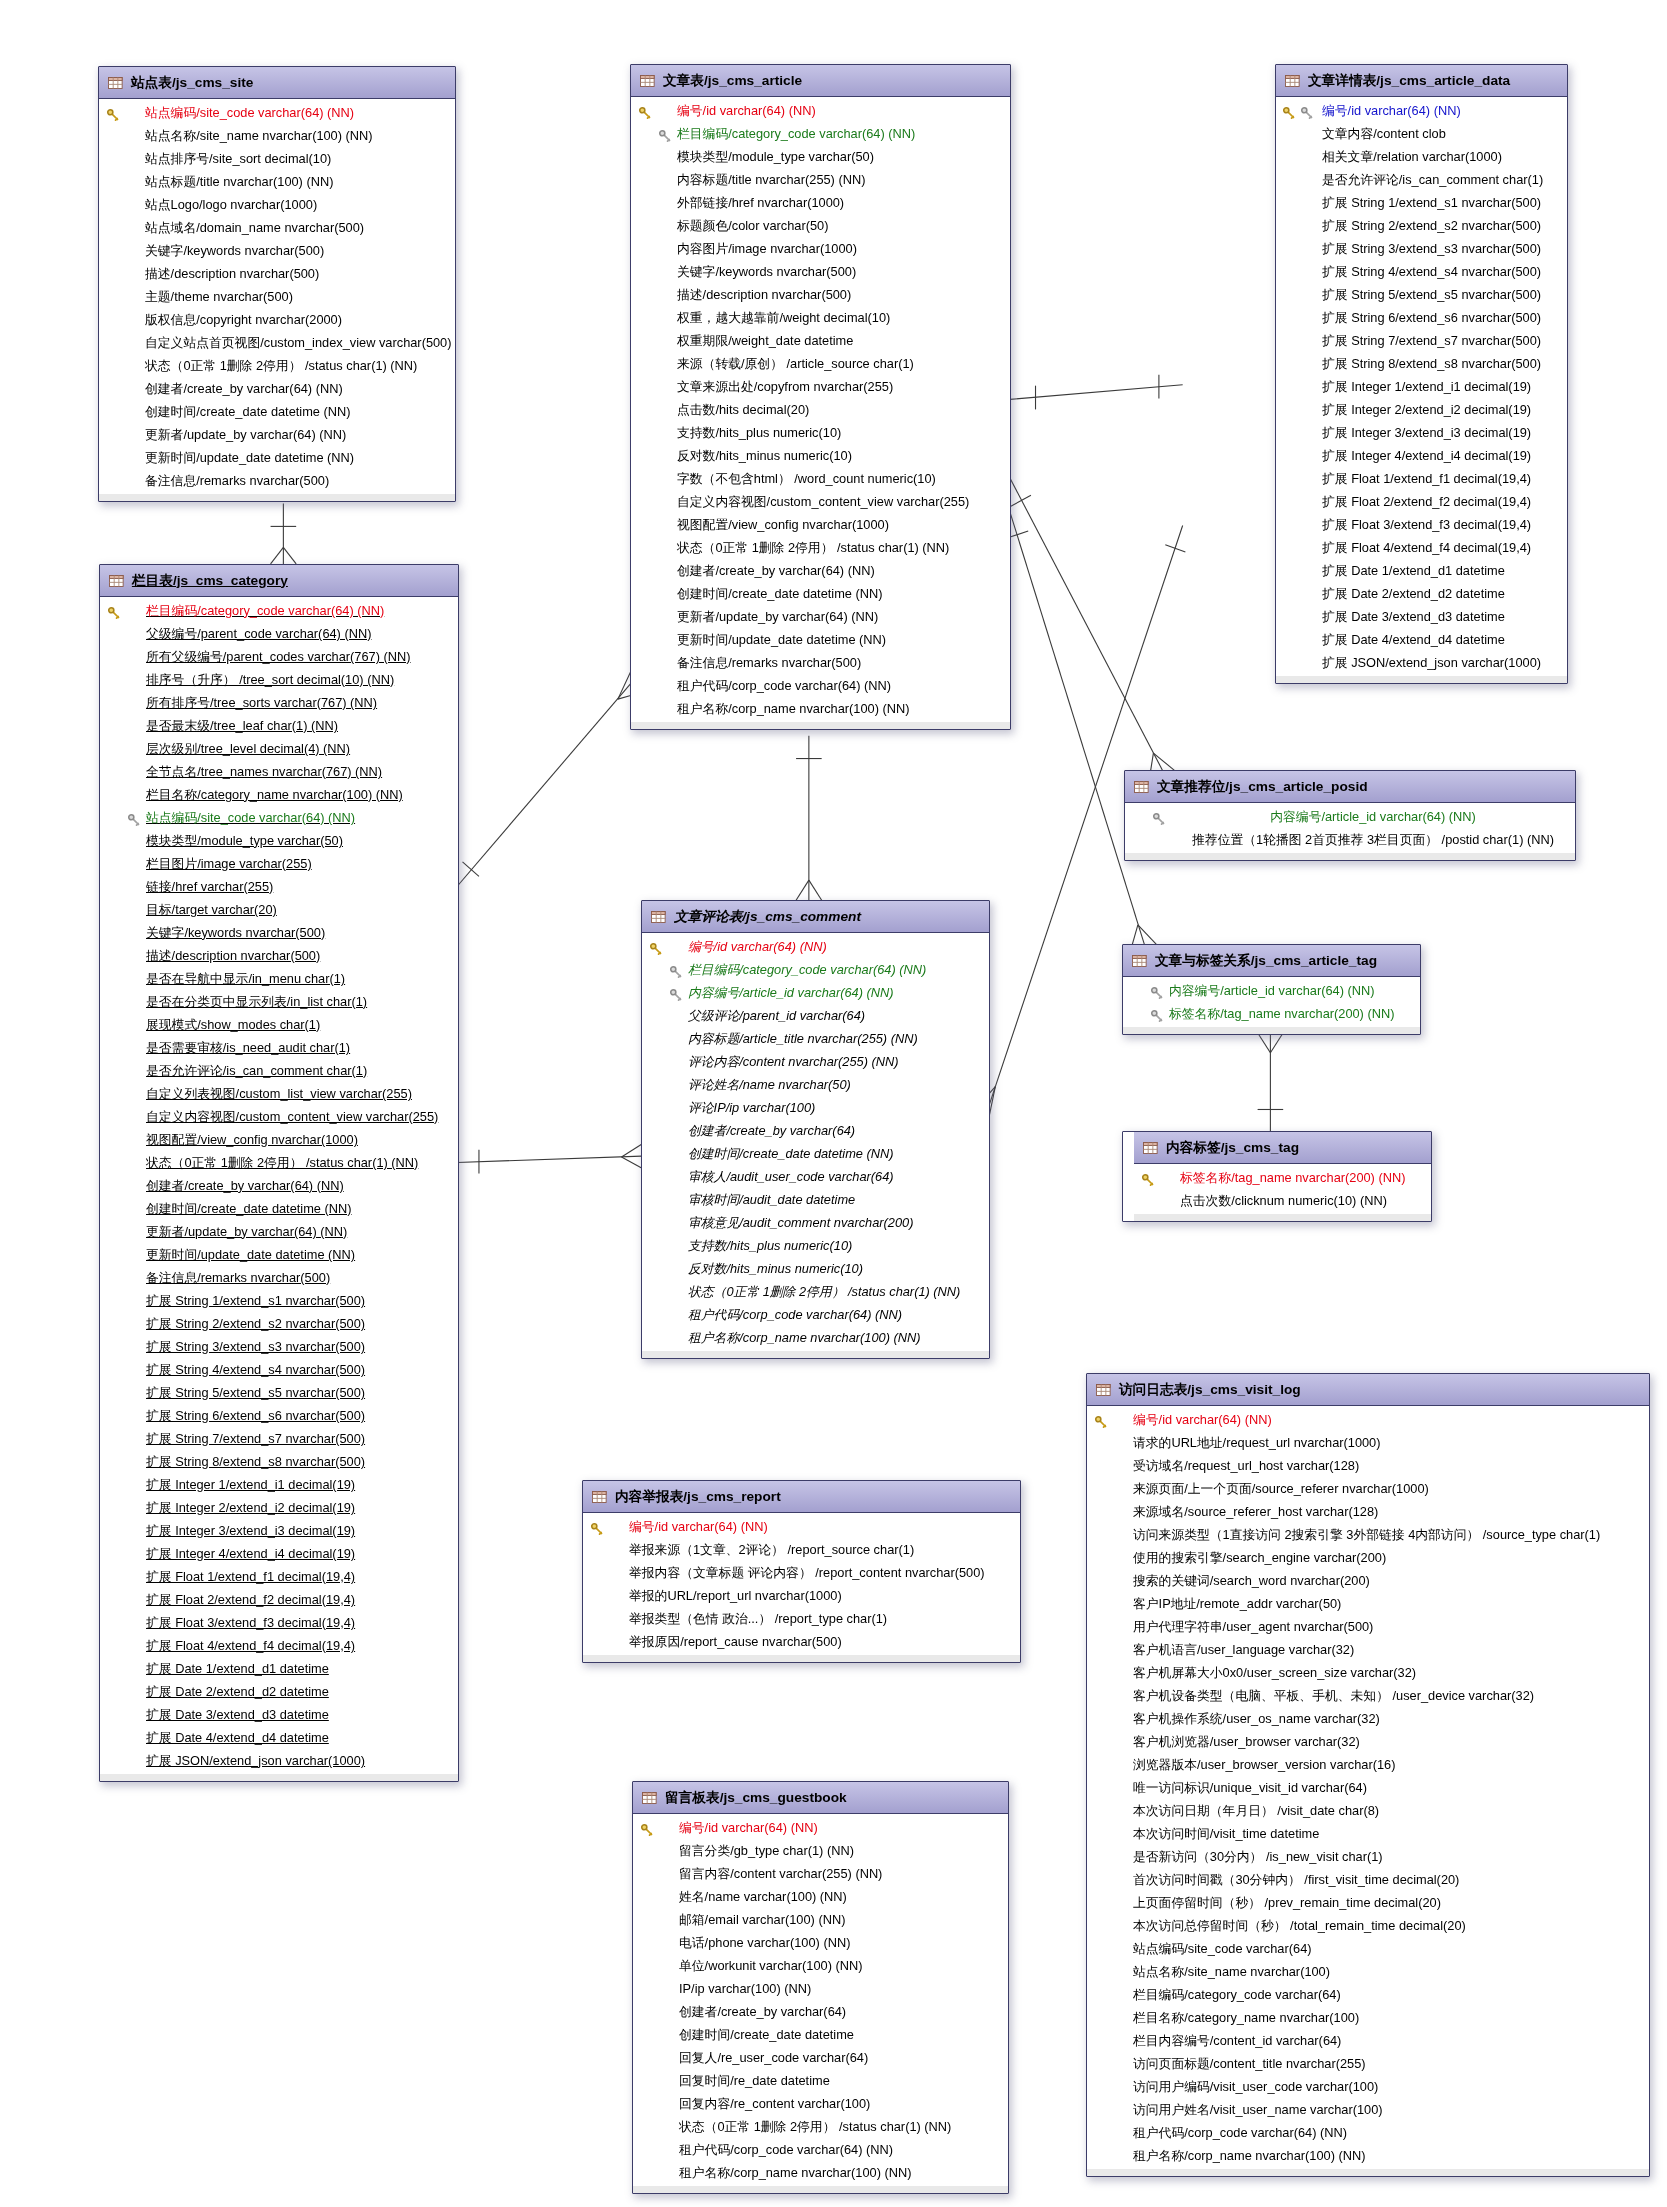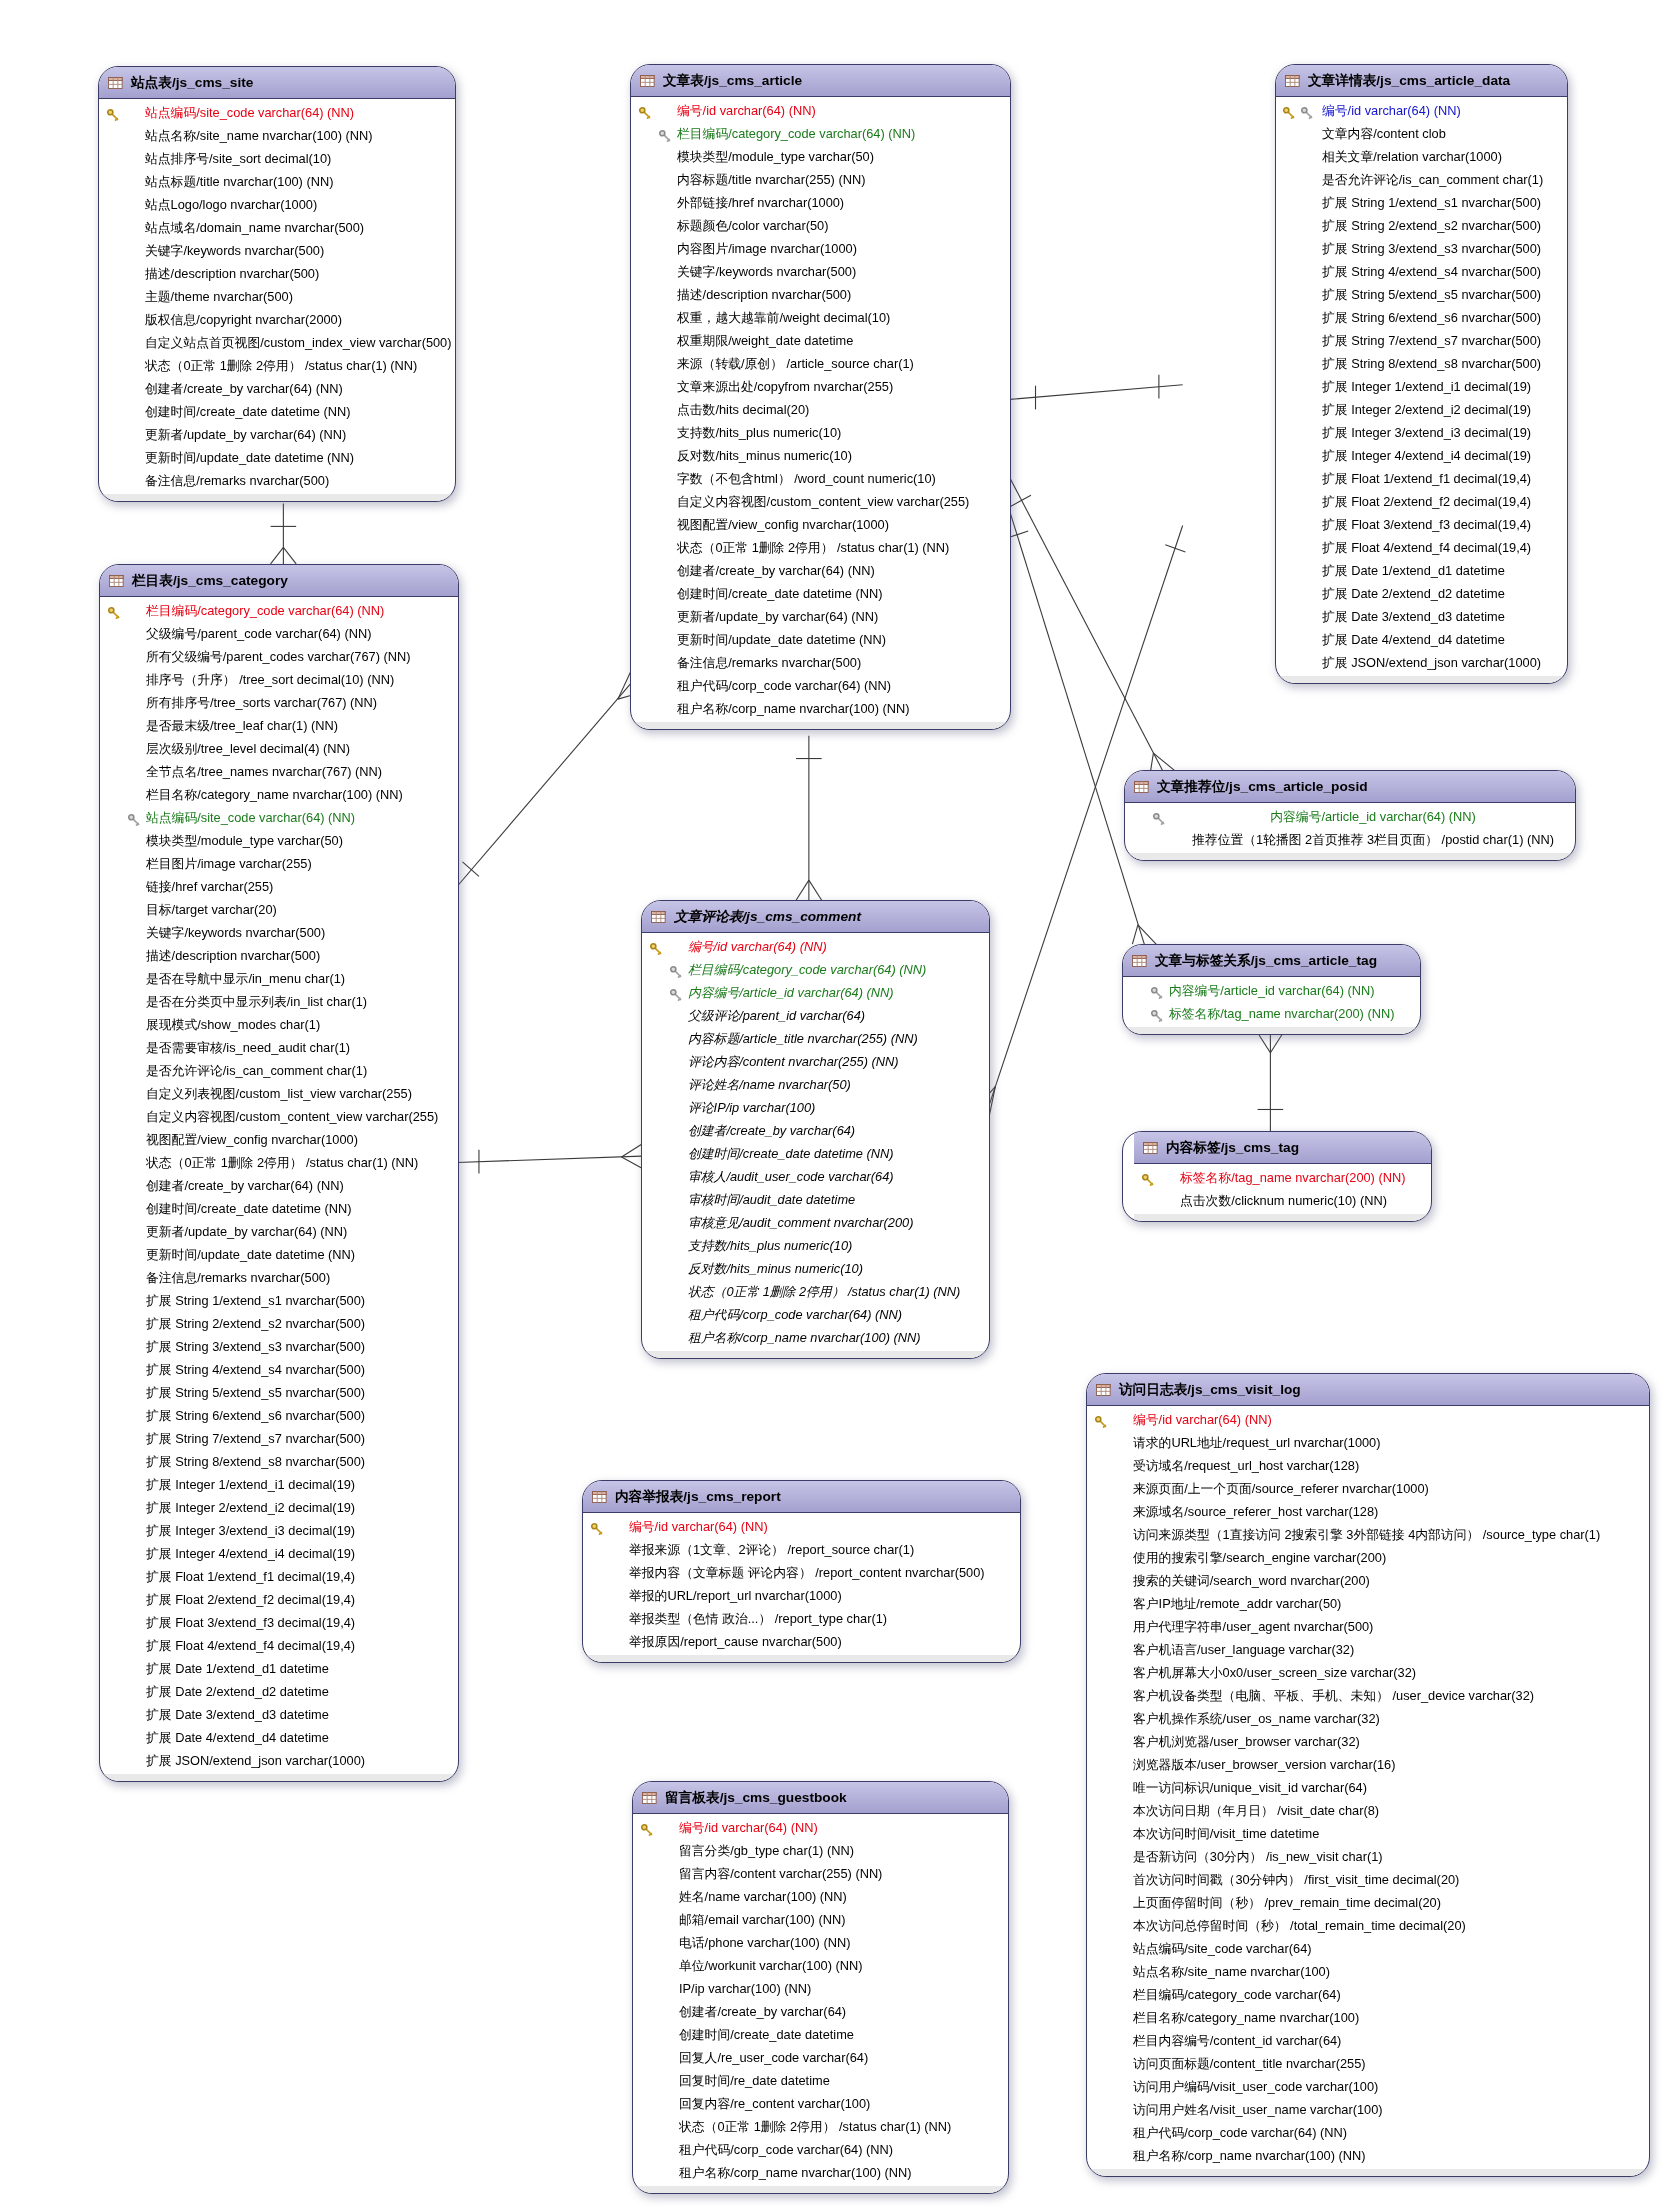--- a/index.html
+++ b/index.html
@@ -1,19 +1,19 @@
 <!DOCTYPE html>
 <html style="font-size:14.6px"><head>
 <meta charset="utf-8">
 <style>
   html,body{margin:0;padding:0;background:#fff;font-family:"Liberation Sans",sans-serif;}
   #diagram{position:relative;width:1668px;height:2208px;background:#ffffff;overflow:hidden;}
   #relations{position:absolute;left:0;top:0;width:1668px;height:2208px;}
   #relations line{stroke:#3a3a3a;stroke-width:1.2;}
-  .tbl{position:absolute;background:#fff;border:1.8px solid #3c3c68;border-radius:20px;
+  .tbl{position:absolute;background:#fff;border:1.8px solid #3c3c68;border-radius:1px;
        box-shadow:2.7px 3.7px 8.2px rgba(100,100,135,.38);overflow:hidden;}
   .tbl-header{height:31px;display:flex;align-items:center;gap:8.2px;padding:0 9.1px;
        background:linear-gradient(#c6c4e6,#a3a0cf);border-bottom:1.8px solid #3c3c68;
        font-size:13.7px;font-weight:bold;color:#000;white-space:nowrap;}
   .rows{padding-top:1.8px;}
   .row{position:relative;height:23px;line-height:23px;font-size:12.8px;color:#000;white-space:nowrap;}
   .ftext{display:block;padding-left:46px;}
   .row.pk .ftext{color:#e60012;}
   .row.fk .ftext{color:#1a7a1a;}
   .row.pkfk .ftext{color:#1414cc;}
@@ -143,21 +143,21 @@
         </div>
         <div class="row">
           <span class="ftext">更新时间/update_date datetime (NN)</span>
         </div>
         <div class="row">
           <span class="ftext">备注信息/remarks nvarchar(500)</span>
         </div>
       </div>
     <div class="tbl-footer"></div>
   </div>
-    <div class="tbl" style="left: 99px; top: 564px; width: 358px;">
+    <div class="tbl" style="left: 99px; top: 564px; width: 358px; text-decoration: underline;">
     <div class="tbl-header">
       <svg class="hicon" width="14.6" height="12" viewBox="0 0 16 13">
         <rect x="0.5" y="0.5" width="15" height="12" fill="#ffffff" stroke="#8a5a4a"></rect>
         <rect x="0.5" y="0.5" width="15" height="3.2" fill="#ddb4a4" stroke="#8a5a4a"></rect>
         <line x1="5.7" y1="0.5" x2="5.7" y2="12.5" stroke="#a98877"></line>
         <line x1="10.8" y1="0.5" x2="10.8" y2="12.5" stroke="#a98877"></line>
         <line x1="0.5" y1="8" x2="15.5" y2="8" stroke="#a98877"></line>
       </svg>
       <span>栏目表/js_cms_category</span>
     </div>

